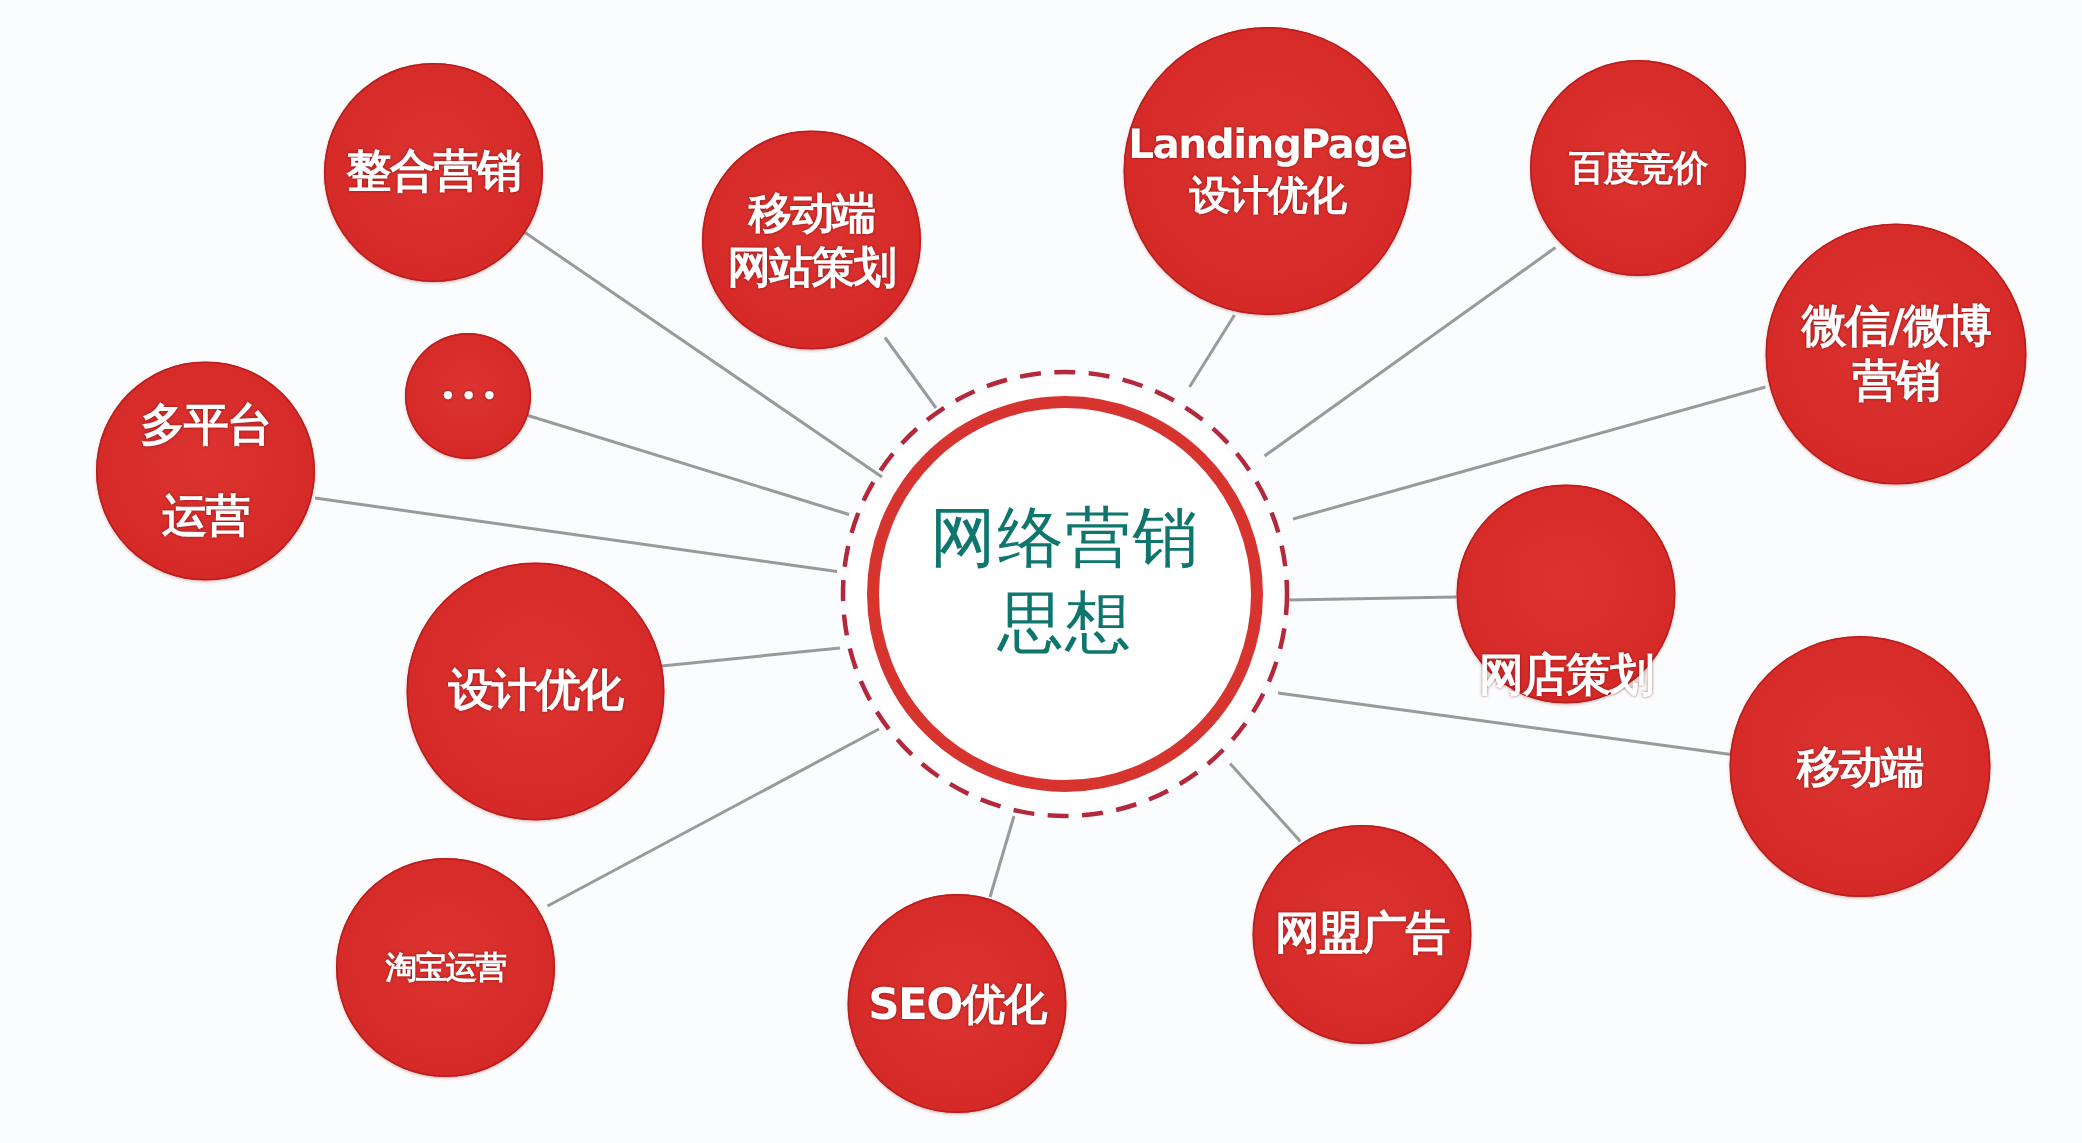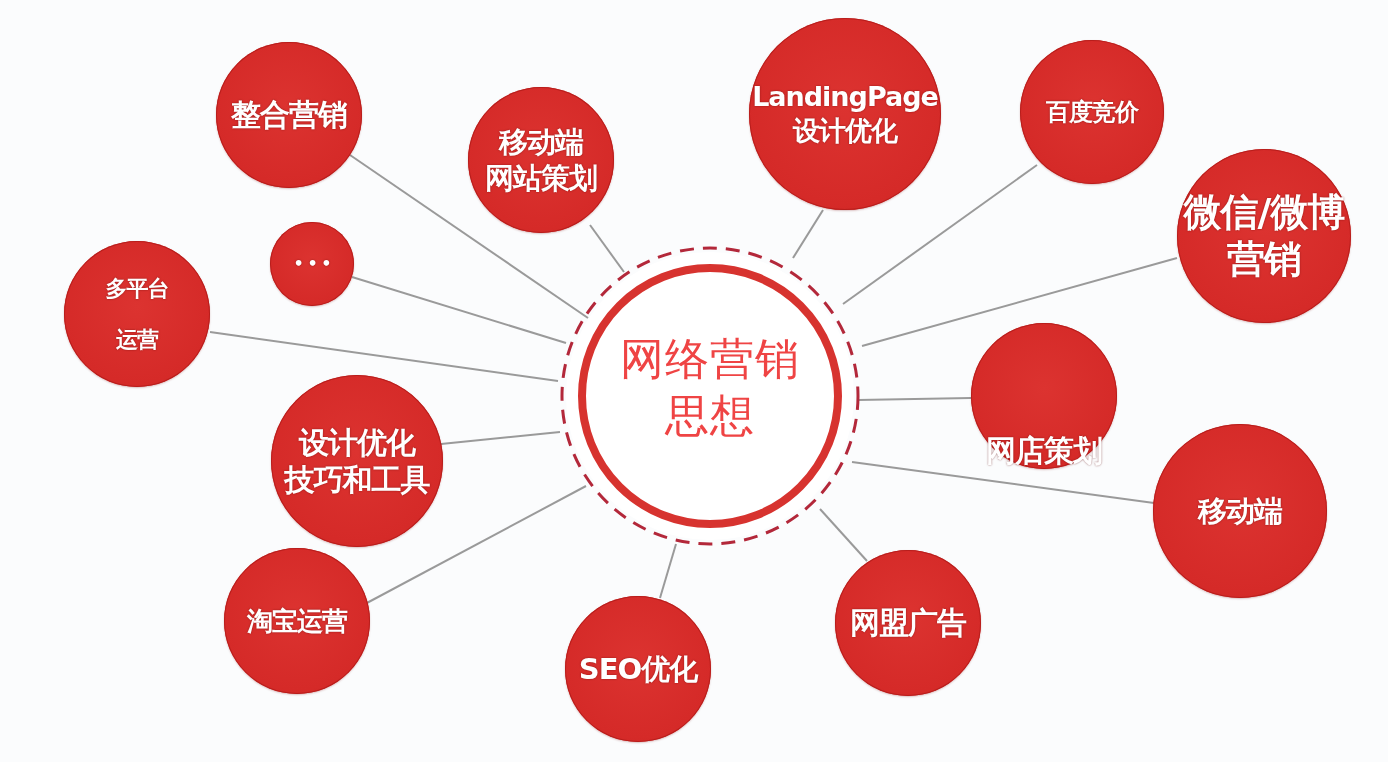--- a/index.html
+++ b/index.html
@@ -21,21 +21,21 @@
     text-align: center;
     line-height: 1.25;
     text-shadow: 0 0 2px rgba(90,0,0,0.6);
     letter-spacing: -1px;
   }
   .node .line { display: block; white-space: nowrap; }
   .center-label {
     position: absolute;
     left: 582px; top: 330px; width: 256px;
     text-align: center;
-    color: #ef4444;
+    color: #0f766e;
     font-size: 44px;
     line-height: 1.3;
     letter-spacing: 1px;
   }
   .center-label .line { display: block; }
 </style>
 </head>
 <body>
 
 <div id="stage">
@@ -71,42 +71,41 @@
         <span class="line">移动端</span>
         <span class="line">网站策划</span>
       </div>
       <div class="node" style="left: 749px; top: 18px; width: 192px; height: 192px; font-size: 27px;">
         <span class="line">LandingPage</span>
         <span class="line">设计优化</span>
       </div>
       <div class="node" style="left: 1020px; top: 40px; width: 144px; height: 144px; font-size: 24px;">
         <span class="line">百度竞价</span>
       </div>
-      <div class="node" style="left: 1177px; top: 149px; width: 174px; height: 174px; font-size: 38px; align-items: center;">
+      <div class="node" style="left: 1177px; top: 149px; width: 174px; height: 174px; font-size: 30px; align-items: center;">
         <span class="line">微信/微博</span>
         <span class="line">营销</span>
       </div>
       <div class="node" style="left: 270px; top: 222px; width: 84px; height: 84px; font-size: 16px;">
         <span class="line">• • •</span>
       </div>
-      <div class="node" style="left: 64px; top: 241px; width: 146px; height: 146px; font-size: 22px; gap: 24px;">
+      <div class="node" style="left: 64px; top: 241px; width: 146px; height: 146px; font-size: 30px; gap: 24px;">
         <span class="line">多平台</span>
         <span class="line">运营</span>
       </div>
       <div class="node" style="left: 971px; top: 323px; width: 146px; height: 146px; font-size: 30px; justify-content: flex-end;">
         <span class="line">网店策划</span>
       </div>
       <div class="node" style="left: 271px; top: 375px; width: 172px; height: 172px; font-size: 30px;">
         <span class="line">设计优化</span>
-        <span class="line">技巧和工具</span>
       </div>
       <div class="node" style="left: 1153px; top: 424px; width: 174px; height: 174px; font-size: 29px;">
         <span class="line">移动端</span>
       </div>
-      <div class="node" style="left: 224px; top: 548px; width: 146px; height: 146px; font-size: 26px;">
+      <div class="node" style="left: 224px; top: 572px; width: 146px; height: 146px; font-size: 21px;">
         <span class="line">淘宝运营</span>
       </div>
       <div class="node" style="left: 565px; top: 596px; width: 146px; height: 146px; font-size: 29px;">
         <span class="line">SEO优化</span>
       </div>
       <div class="node" style="left: 835px; top: 550px; width: 146px; height: 146px; font-size: 30px;">
         <span class="line">网盟广告</span>
       </div>
     </div>
 </div>

